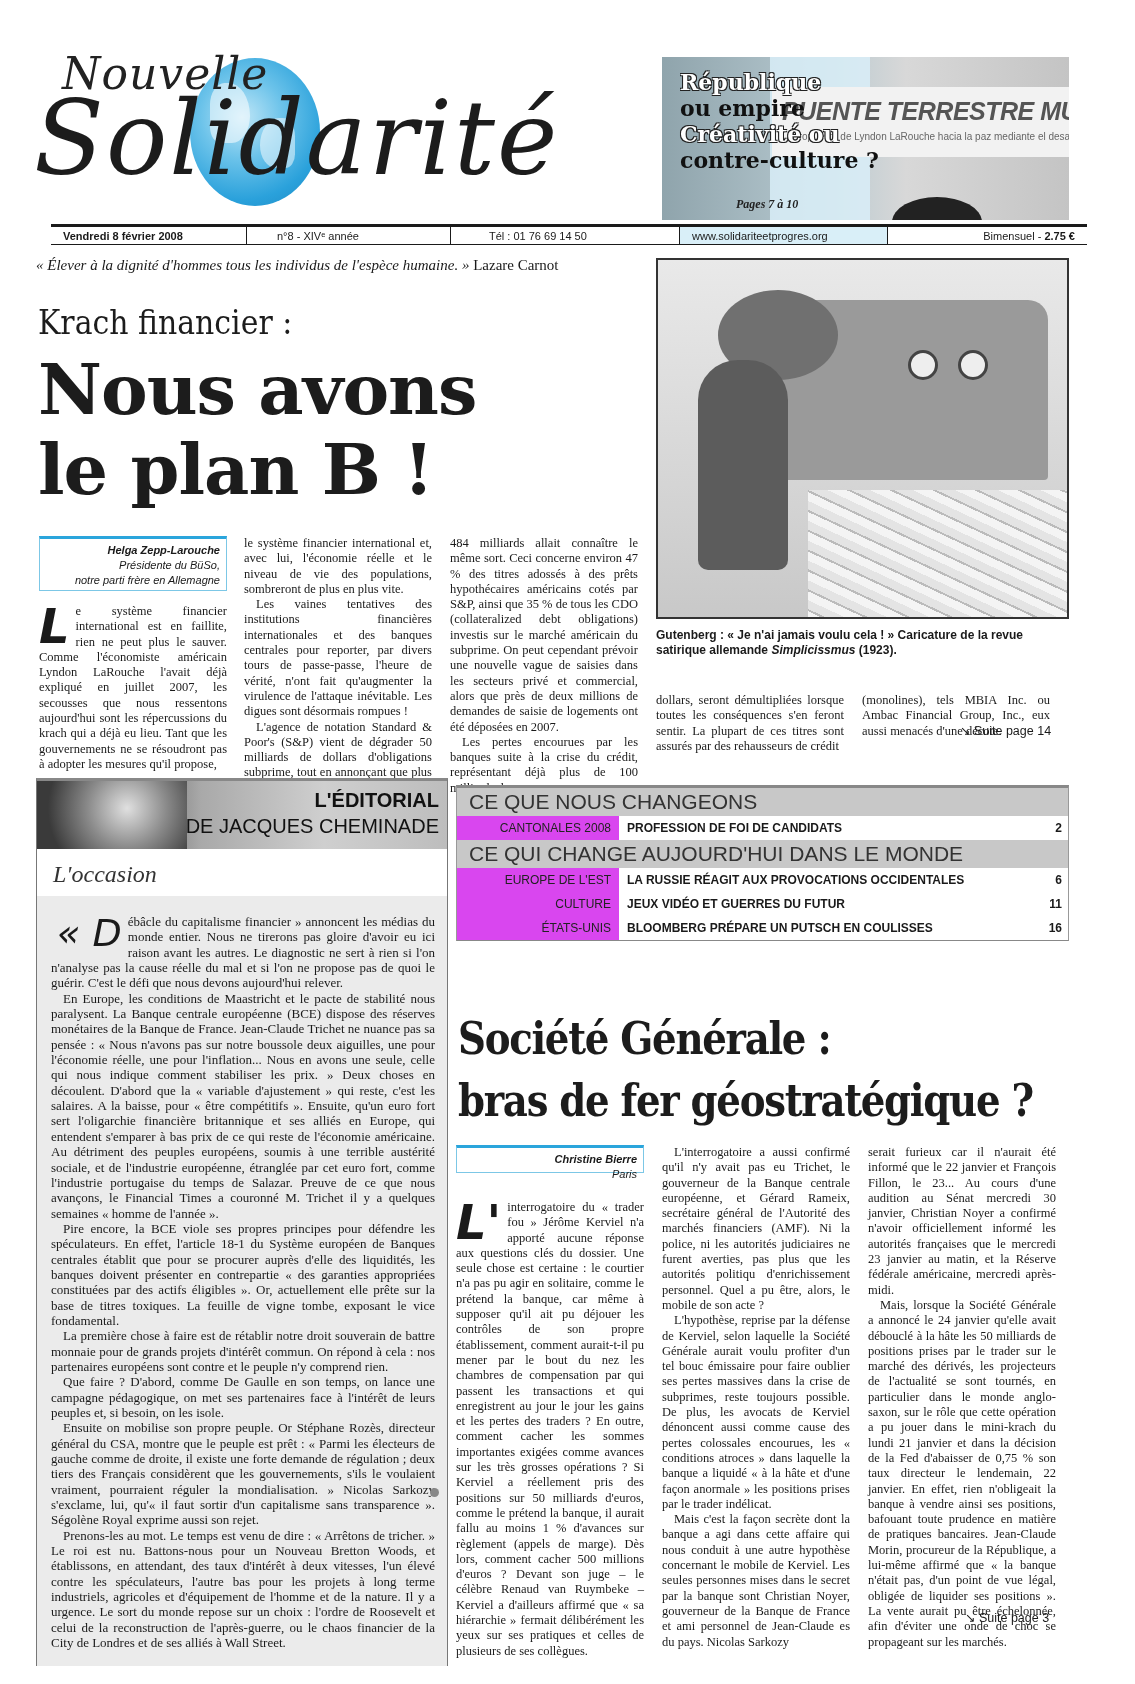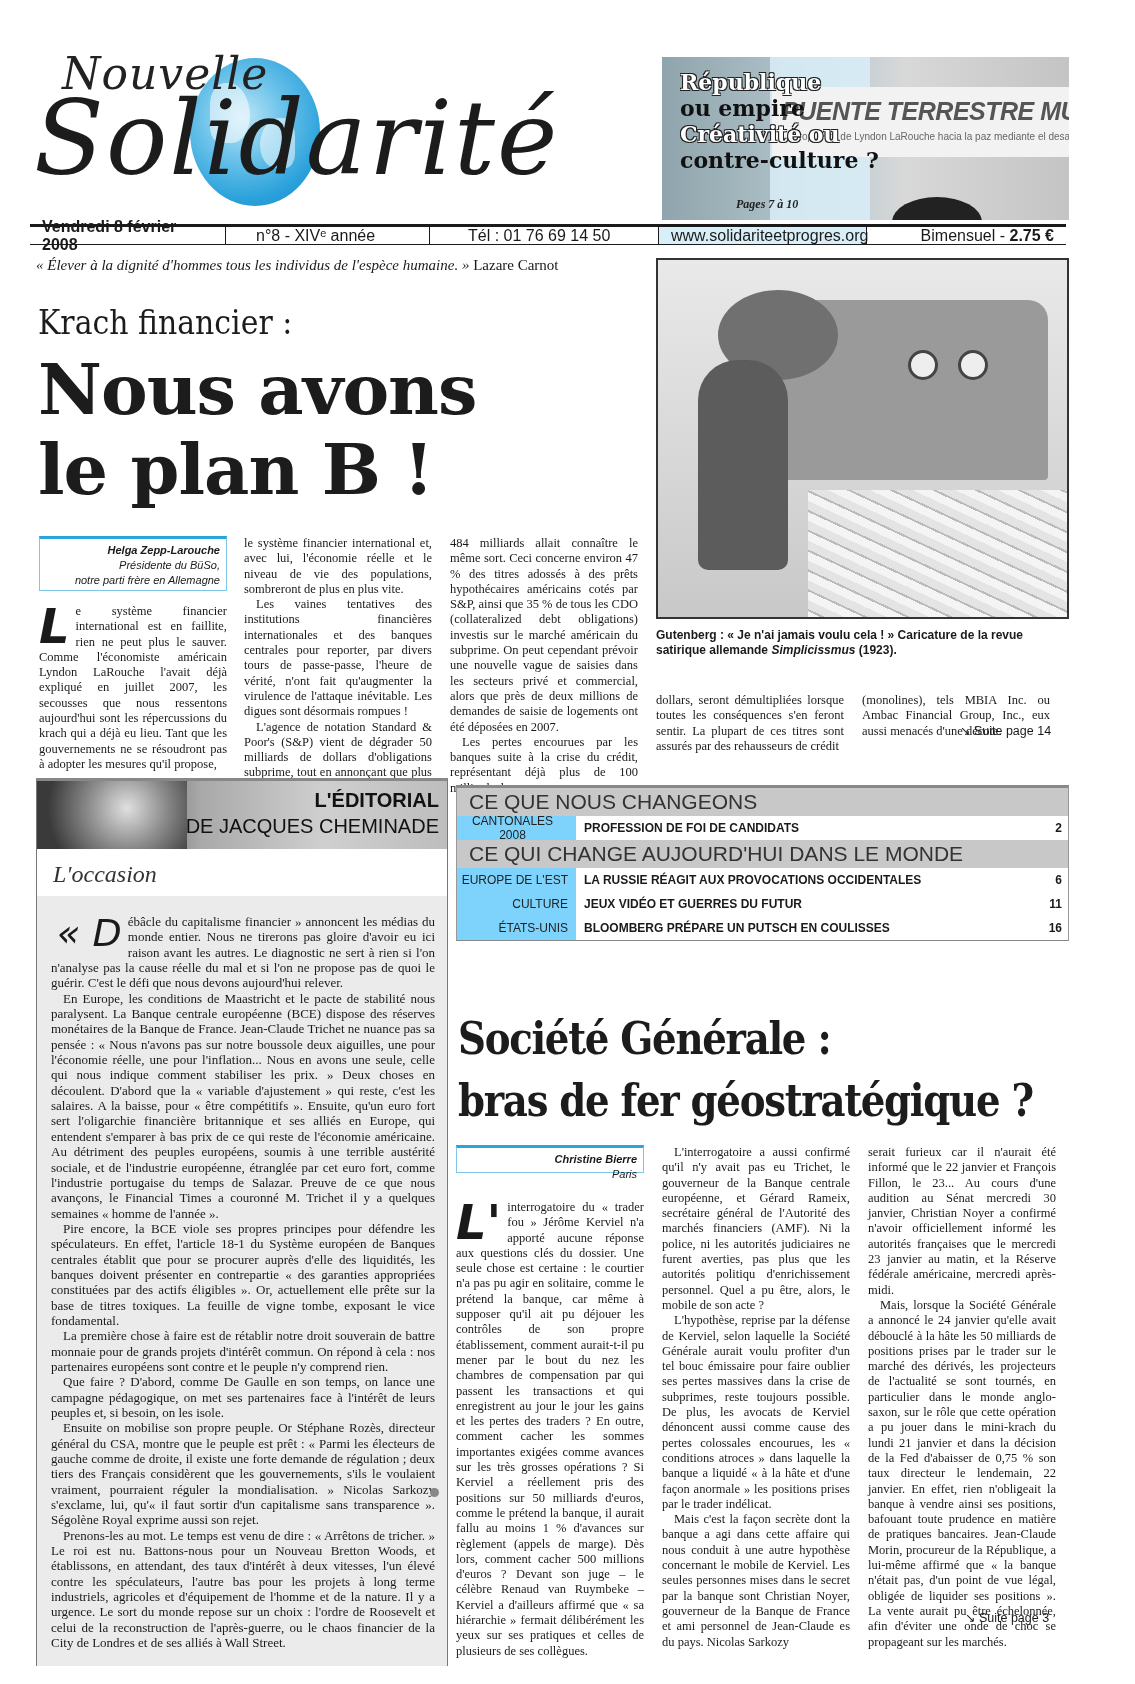--- a/index.html
+++ b/index.html
@@ -20,21 +20,21 @@
   .promo-light { position: absolute; left: 108px; top: 0; width: 100px; height: 163px; background: #d9eff8; opacity: 0.85; }
   .promo-banner { position: absolute; left: 110px; top: 30px; width: 300px; height: 70px; background: #f2f2f2; }
   .promo-banner-title { position: absolute; left: 120px; top: 40px; font-family: "Liberation Sans", sans-serif; font-weight: bold; font-style: italic; font-size: 25px; color: #555; letter-spacing: -0.5px; white-space: nowrap; }
   .promo-banner-sub { position: absolute; left: 130px; top: 74px; font-family: "Liberation Sans", sans-serif; font-size: 10px; color: #666; white-space: nowrap; }
   .promo-title { position: absolute; left: 18px; top: 12px; font-family: "DejaVu Serif", serif; font-weight: bold; font-size: 22px; line-height: 26px; color: #fff; text-shadow: -1px -1px 0 #222, 1px -1px 0 #222, -1px 1px 0 #222, 1px 1px 0 #222; }
   .promo-title .dark { color: #111; text-shadow: none; }
   .promo-pages { position: absolute; left: 74px; top: 140px; font-family: "Liberation Serif", serif; font-weight: bold; font-style: italic; font-size: 12px; color: #222; }
   .promo-head { position: absolute; left: 230px; top: 140px; width: 90px; height: 50px; border-radius: 50%; background: #222; }
 
   
-  .infobar { left: 30px; top: 224px; width: 1036px; height: 21px; border-top: 3px solid #1a1a1a; border-bottom: 1px solid #1a1a1a; font-family: "Liberation Sans", sans-serif; font-size: 16px; display: flex; align-items: center; }
+  .infobar { left: 51px; top: 224px; width: 1036px; height: 21px; border-top: 3px solid #1a1a1a; border-bottom: 1px solid #1a1a1a; font-family: "Liberation Sans", sans-serif; font-size: 11px; display: flex; align-items: center; }
   .infobar > div { height: 100%; display: flex; align-items: center; border-right: 1px solid #1a1a1a; padding: 0 12px; }
   .infobar .c1 { width: 196px; font-weight: bold; }
   .infobar .c2 { width: 204px; padding-left: 30px; }
   .infobar .c3 { width: 229px; padding-left: 38px; }
   .infobar .c4 { width: 208px; background: #d9eff8; }
   .infobar .c5 { flex: 1; justify-content: flex-end; border-right: none; }
 
   .quote { left: 36px; top: 257px; font-size: 15px; }
   .quote .q { font-style: italic; }
 
@@ -76,21 +76,21 @@
   .edit-label2 { position: absolute; right: 8px; top: 34px; font-family: "Liberation Sans", sans-serif; font-size: 20px; color: #111; }
   .edit-title { position: absolute; left: 16px; top: 80px; font-style: italic; font-size: 24px; color: #333; }
   .edit-body { position: absolute; left: 0; top: 115px; width: 100%; height: 770px; background: #ebebeb; padding: 18px 12px 0 14px; font-size: 13px; line-height: 15.35px; }
   .edit-drop { float: left; font-family: "DejaVu Sans", sans-serif; font-style: italic; font-size: 38px; line-height: 30px; margin: 4px 6px 0 6px; color: #1a1a1a; }
   .edit-end { position: absolute; right: 8px; bottom: 168px; width: 9px; height: 9px; border-radius: 50%; background: #888; }
 
   
   .toc { left: 456px; top: 785px; width: 613px; border-top: 3px solid #888; border-bottom: 1px solid #888; border-left: 1px solid #999; border-right: 1px solid #999; font-family: "Liberation Sans", sans-serif; }
   .toc-head { background: #c8c8c8; height: 28px; padding-left: 12px; font-size: 21px; font-weight: normal; color: #333; line-height: 28px; transform-origin: left; }
   .toc-row { display: flex; height: 24px; align-items: center; font-size: 12px; }
-  .toc-cat { width: 119px; background: #7dd3fc; height: 100%; text-align: center; padding-right: 8px; display: flex; align-items: center; justify-content: flex-end; color: #222; }
+  .toc-cat { width: 162px; background: #d946ef; height: 100%; text-align: center; padding-right: 8px; display: flex; align-items: center; justify-content: flex-end; color: #222; }
   .toc-title { flex: 1; font-weight: bold; padding-left: 8px; color: #1a1a1a; }
   .toc-page { width: 30px; text-align: right; padding-right: 6px; font-weight: bold; }
 
   
   .headline2 { left: 458px; top: 1008px; font-family: "DejaVu Serif", serif; font-weight: bold; font-size: 45px; line-height: 62px; color: #1c1c1c; letter-spacing: -1.5px; transform: scaleX(0.86); transform-origin: left; white-space: nowrap; }
 
   .byline2 { left: 456px; top: 1145px; width: 188px; height: 28px; border: 1px solid #7cc7e6; border-top: 3px solid #2aa5dc; text-align: right; padding: 4px 6px 0 0; font-family: "Liberation Sans", sans-serif; font-size: 11px; line-height: 15px; font-style: italic; }
   .byline2 .name { font-weight: bold; }
 
   .c2col1 { left: 456px; top: 1200px; width: 188px; }

